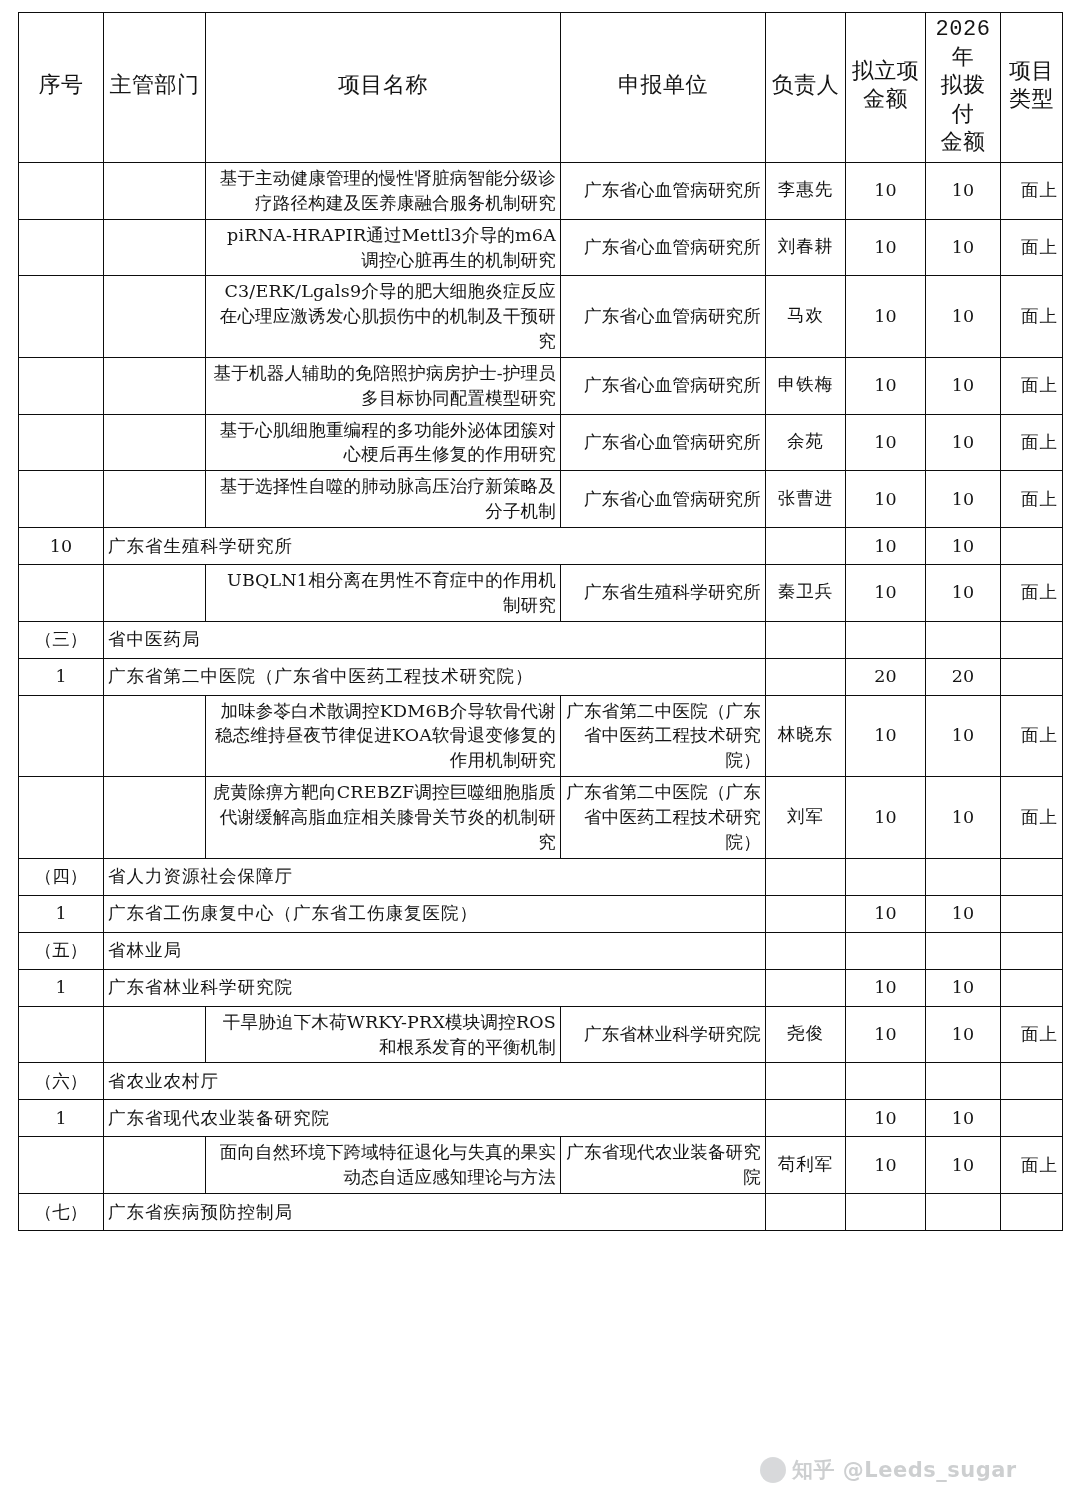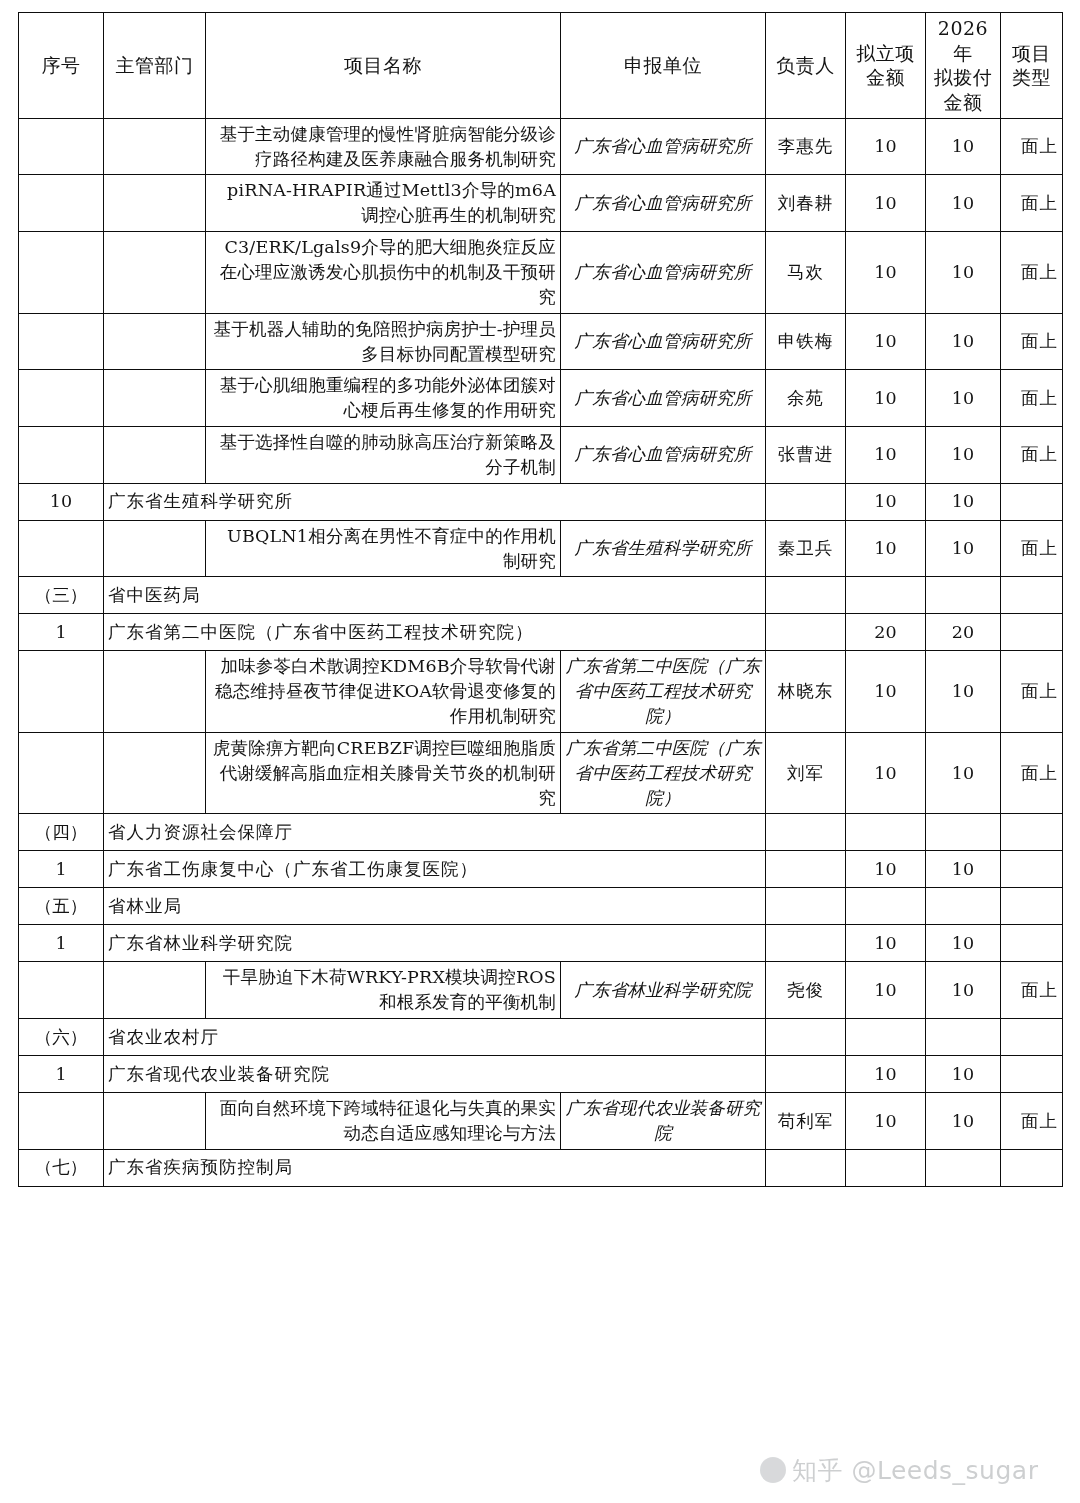--- a/index.html
+++ b/index.html
@@ -46,32 +46,33 @@
   col.c-proj   { width: 355px; }
   col.c-unit   { width: 205px; }
   col.c-person { width: 80px;  }
   col.c-amt1   { width: 80px;  }
   col.c-amt2   { width: 75px;  }
   col.c-type   { width: 62px;  }
 
   
   tr.head td {
     text-align: center;
-    font-size: 19px;
+    font-size: 22px;
     line-height: 1.3;
     height: 74px;
     letter-spacing: 0.5px;
+    font-family: Liberation Mono, monospace;
   }
 
   
   td.seq    { text-align: center; font-size: 18px; }
   td.dept   { text-align: left;   font-size: 18px; letter-spacing: .5px; }
   td.proj   { text-align: right;   font-size: 17.5px; letter-spacing: .2px; }
-  td.unit   { text-align: center; font-size: 17.5px; letter-spacing: .2px; font-style: italic; }
-  td.person { text-align: center; font-size: 18px; letter-spacing: 1px; }
+  td.unit   { text-align: right; font-size: 17.5px; letter-spacing: .2px; }
+  td.person { text-align: center; font-size: 18px; letter-spacing: 1px; font-family: Liberation Mono, monospace; }
   td.num    { text-align: center; font-size: 18px; }
   td.type   { text-align: right; font-size: 17.5px; letter-spacing: 1px; }
 
   
   td.group {
     text-align: left;
     font-size: 19px;
     letter-spacing: 1px;
     white-space: nowrap;
   }
@@ -98,22 +99,22 @@
     font-family: "DejaVu Sans", "Liberation Sans", sans-serif;
   }
   #watermark .wm-logo {
     width: 26px;
     height: 26px;
     border-radius: 50%;
     background: #8e9398;
     flex: 0 0 auto;
   }
   #watermark .wm-text {
-    font-size: 25px;
-    font-weight: normal;
+    font-size: 21px;
+    font-weight: bold;
     color: #6f7479;
     white-space: nowrap;
     letter-spacing: .5px;
   }
 </style>
 </head>
 <body>
 
 <div id="sheet">
   <table class="grid">

